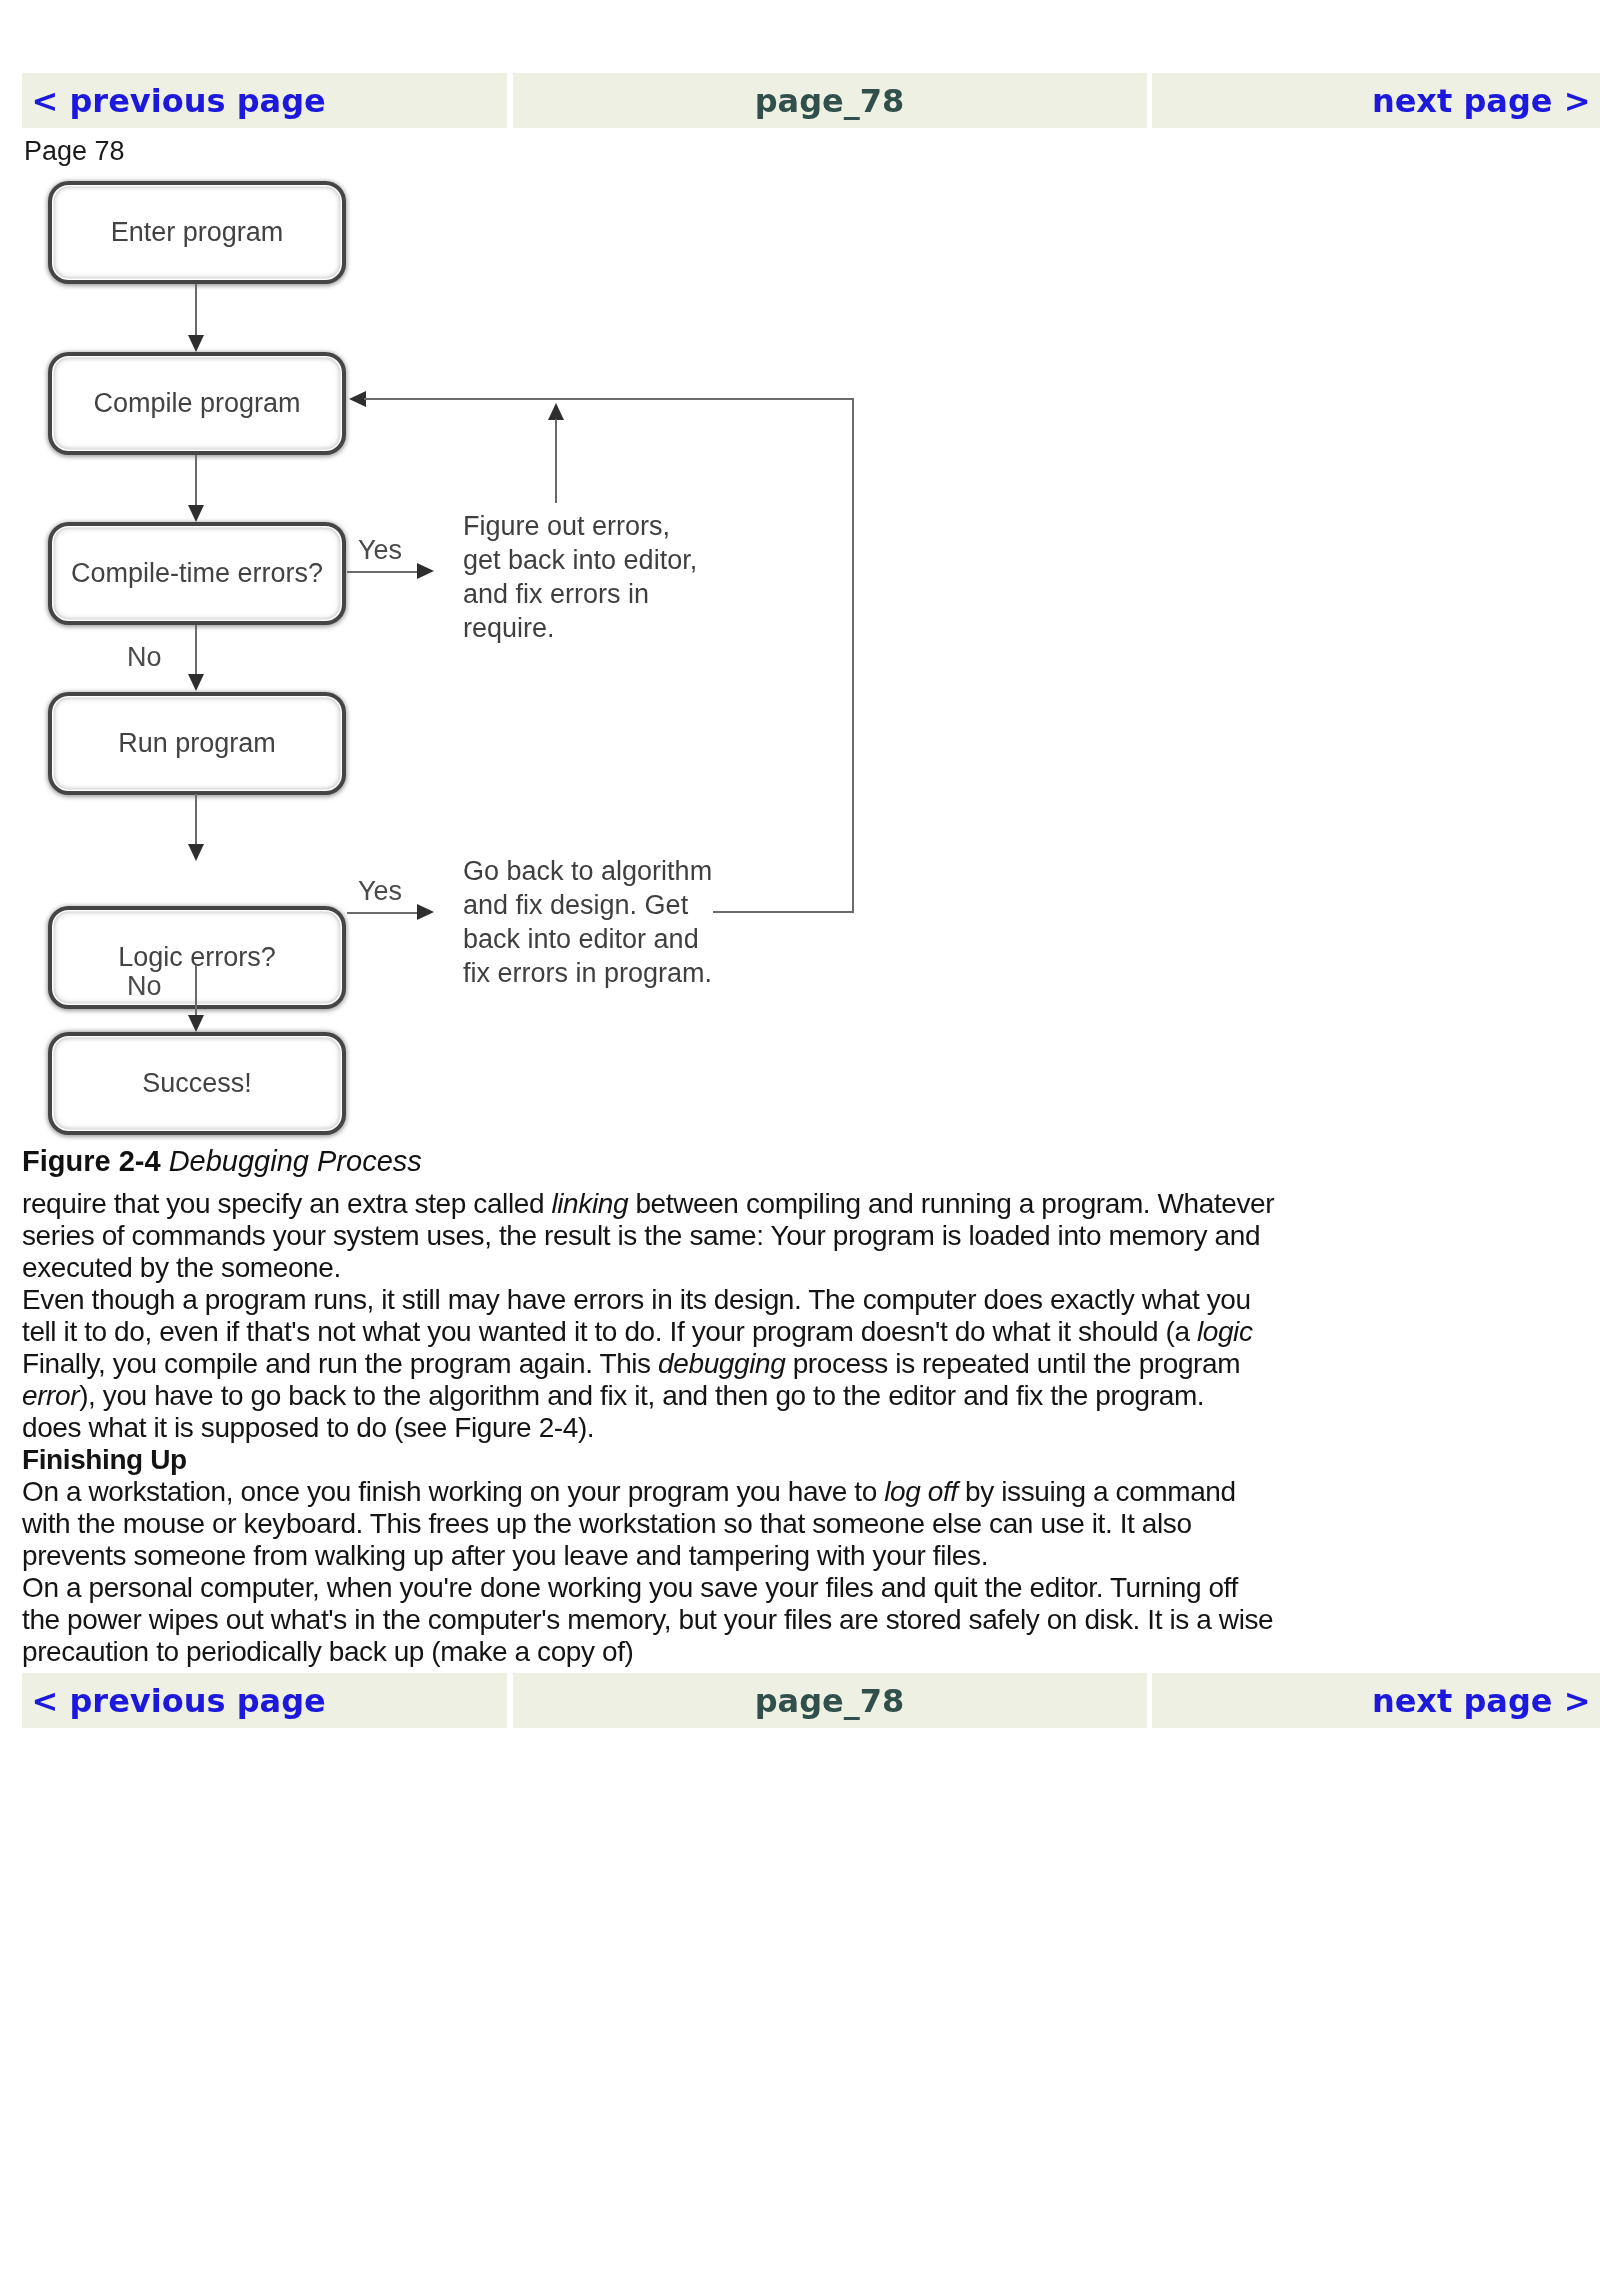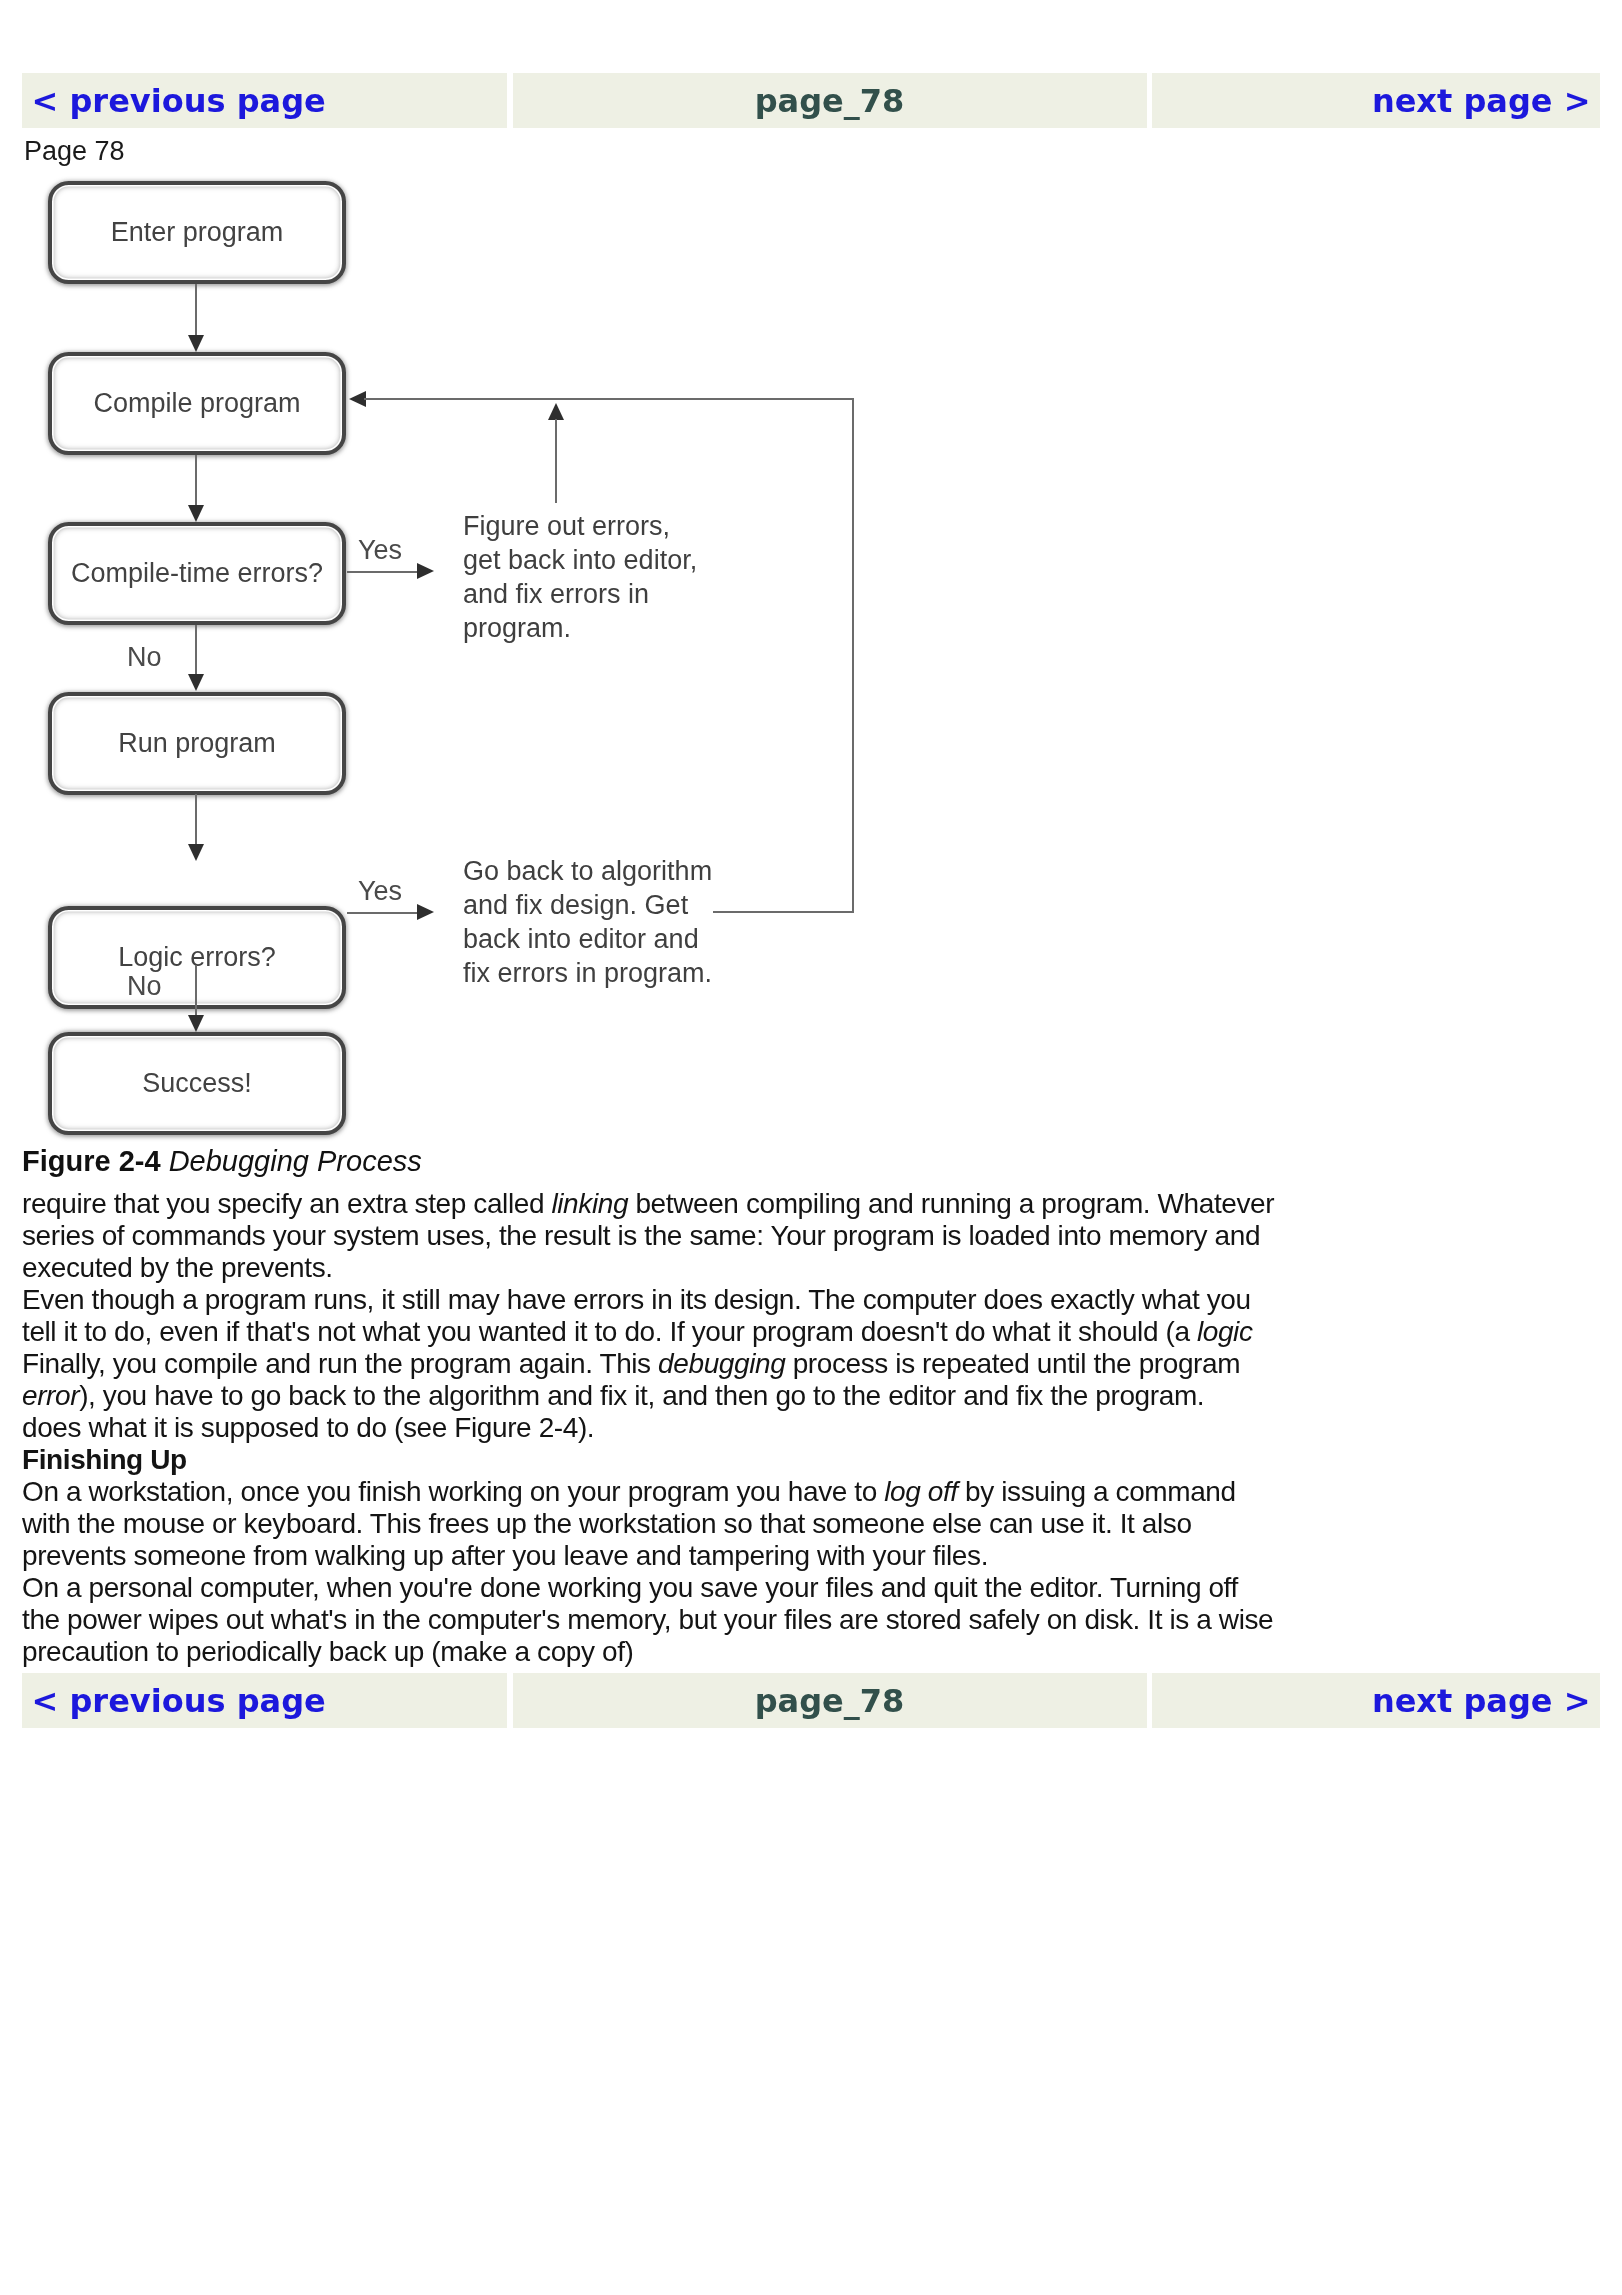--- a/index.html
+++ b/index.html
@@ -107,21 +107,21 @@
     <div class="ah ah-right" style="left:417px;top:563px;"></div>
 
     <div class="edge-label" style="left:358px;top:876px;">Yes</div>
     <div class="hline" style="left:347px;top:912px;width:71px;"></div>
     <div class="ah ah-right" style="left:417px;top:904px;"></div>
 
     <div class="annot" style="top:509px;">
       <div>Figure out errors,</div>
       <div>get back into editor,</div>
       <div>and fix errors in</div>
-      <div>program.</div>
+      <div>require.</div>
     </div>
 
     <div class="annot" style="top:854px;">
       <div>Go back to algorithm</div>
       <div>and fix design. Get</div>
       <div>back into editor and</div>
       <div>fix errors in program.</div>
     </div>
 
     <div class="ah ah-left" style="left:349px;top:391px;"></div>
@@ -135,21 +135,21 @@
     <div class="hline" style="left:713px;top:911px;width:141px;"></div>
   </div>
 
   <div class="caption">
     <span class="cap-b">Figure 2-4 </span><span class="cap-i">Debugging Process</span>
   </div>
 
   <div class="bodytext">
       <div class="tline"><span>require that you specify an extra step called </span><span class="it">linking</span><span> between compiling and running a program. Whatever</span></div>
       <div class="tline"><span>series of commands your system uses, the result is the same: Your program is loaded into memory and</span></div>
-      <div class="tline"><span>executed by the prevents.</span></div>
+      <div class="tline"><span>executed by the someone.</span></div>
       <div class="tline"><span>Even though a program runs, it still may have errors in its design. The computer does exactly what you</span></div>
       <div class="tline"><span>tell it to do, even if that's not what you wanted it to do. If your program doesn't do what it should (a </span><span class="it">logic</span></div>
       <div class="tline"><span>Finally, you compile and run the program again. This </span><span class="it">debugging</span><span> process is repeated until the program</span></div>
       <div class="tline"><span class="it">error</span><span>), you have to go back to the algorithm and fix it, and then go to the editor and fix the program.</span></div>
       <div class="tline"><span>does what it is supposed to do (see Figure 2-4).</span></div>
       <div class="tline"><span class="bd">Finishing Up</span></div>
       <div class="tline"><span>On a workstation, once you finish working on your program you have to </span><span class="it">log off</span><span> by issuing a command</span></div>
       <div class="tline"><span>with the mouse or keyboard. This frees up the workstation so that someone else can use it. It also</span></div>
       <div class="tline"><span>prevents someone from walking up after you leave and tampering with your files.</span></div>
       <div class="tline"><span>On a personal computer, when you're done working you save your files and quit the editor. Turning off</span></div>

